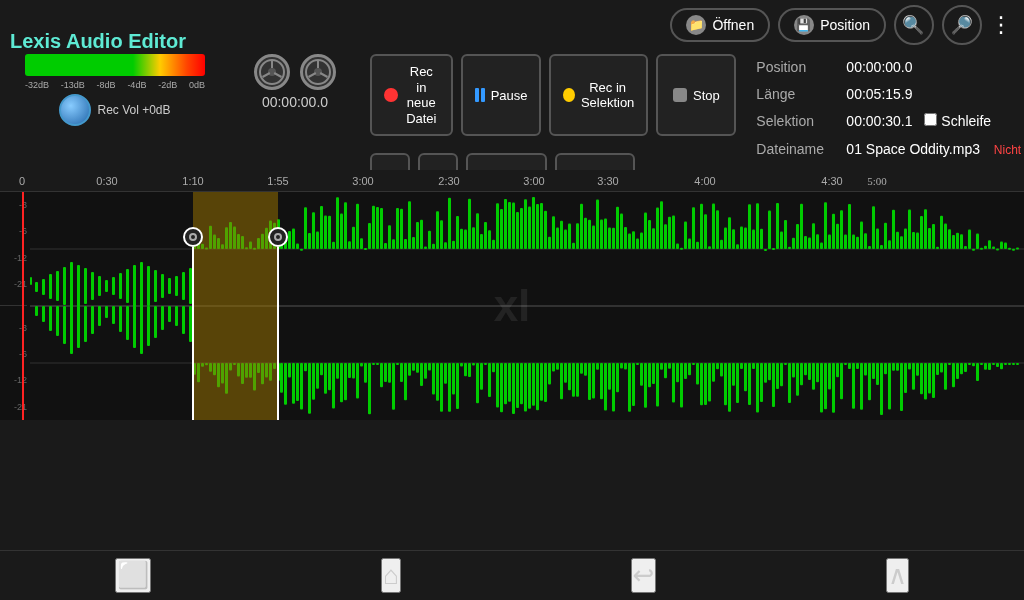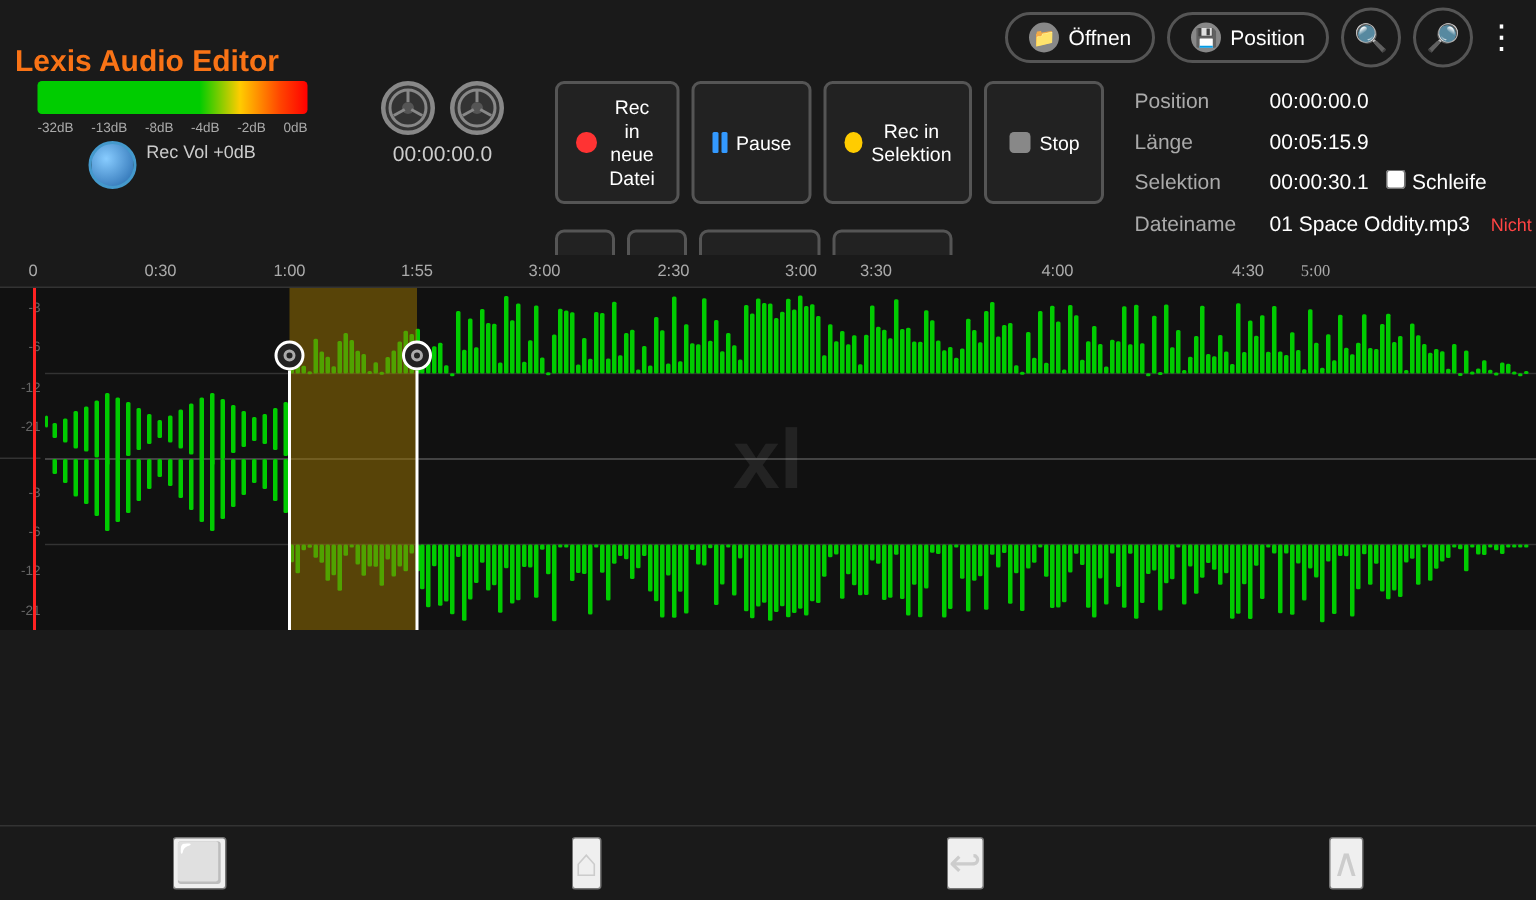--- a/index.html
+++ b/index.html
@@ -18,21 +18,21 @@
       display: flex;
       align-items: center;
       justify-content: space-between;
       padding: 6px 10px;
       height: 50px;
       background: #1a1a1a;
     }
     #app-title {
       font-size: 20px;
       font-weight: bold;
-      color: #f97316;
+      color: #5eead4;
       margin-top: 32px;
     }
     #header-right {
       display: flex;
       align-items: center;
       gap: 8px;
     }
     .header-btn {
       display: flex;
       align-items: center;
@@ -99,20 +99,21 @@
     }
     #vu-scale {
       display: flex;
       justify-content: space-between;
       width: 180px;
       font-size: 9px;
       color: #aaa;
     }
     #vol-slider-row {
       display: flex;
+      align-items: center;
       gap: 6px;
     }
     .vol-knob {
       width: 32px;
       height: 32px;
       border-radius: 50%;
       background: radial-gradient(circle at 35% 35%, #88ccff, #2266aa);
       border: 2px solid #4499cc;
     }
     #vol-label {
@@ -332,21 +333,21 @@
       font-size: 26px;
       color: #ccc;
       cursor: pointer;
     }
 
     #xl-watermark {
       position: absolute;
       left: 50%;
       top: 50%;
       transform: translate(-50%, -50%);
-      font-size: 56px;
+      font-size: 44px;
       color: rgba(255,255,255,0.08);
       font-weight: bold;
       pointer-events: none;
       z-index: 2;
     }
   </style>
 </head>
 <body>
 
 <div id="header">
@@ -491,26 +492,26 @@
       </table>
   </div>
 
 </div>
 
 <div id="waveform-container">
 
   <div id="time-ruler">
     <span class="ruler-label" style="left:22px;">0</span>
     <span class="ruler-label" style="left:107px;">0:30</span>
-    <span class="ruler-label" style="left:193px;">1:00</span>
+    <span class="ruler-label" style="left:193px;">1:10</span>
     <span class="ruler-label" style="left:278px;">1:55</span>
     <span class="ruler-label" style="left:363px;">3:00</span>
     <span class="ruler-label" style="left:449px;">2:30</span>
     <span class="ruler-label" style="left:534px;">3:00</span>
-    <span class="ruler-label" style="left:584px;">3:30</span>
+    <span class="ruler-label" style="left:608px;">3:30</span>
     <span class="ruler-label" style="left:705px;">4:00</span>
     <span class="ruler-label" style="left:791px;margin-left:41px;">4:30</span>
     <span class="ruler-label" style="left:877px;font-family:Liberation Serif, serif;">5:00</span>
   </div>
 
   <div id="waveform-area">
 
     <div id="db-scale">
       <span>-3</span>
       <span>-6</span>

